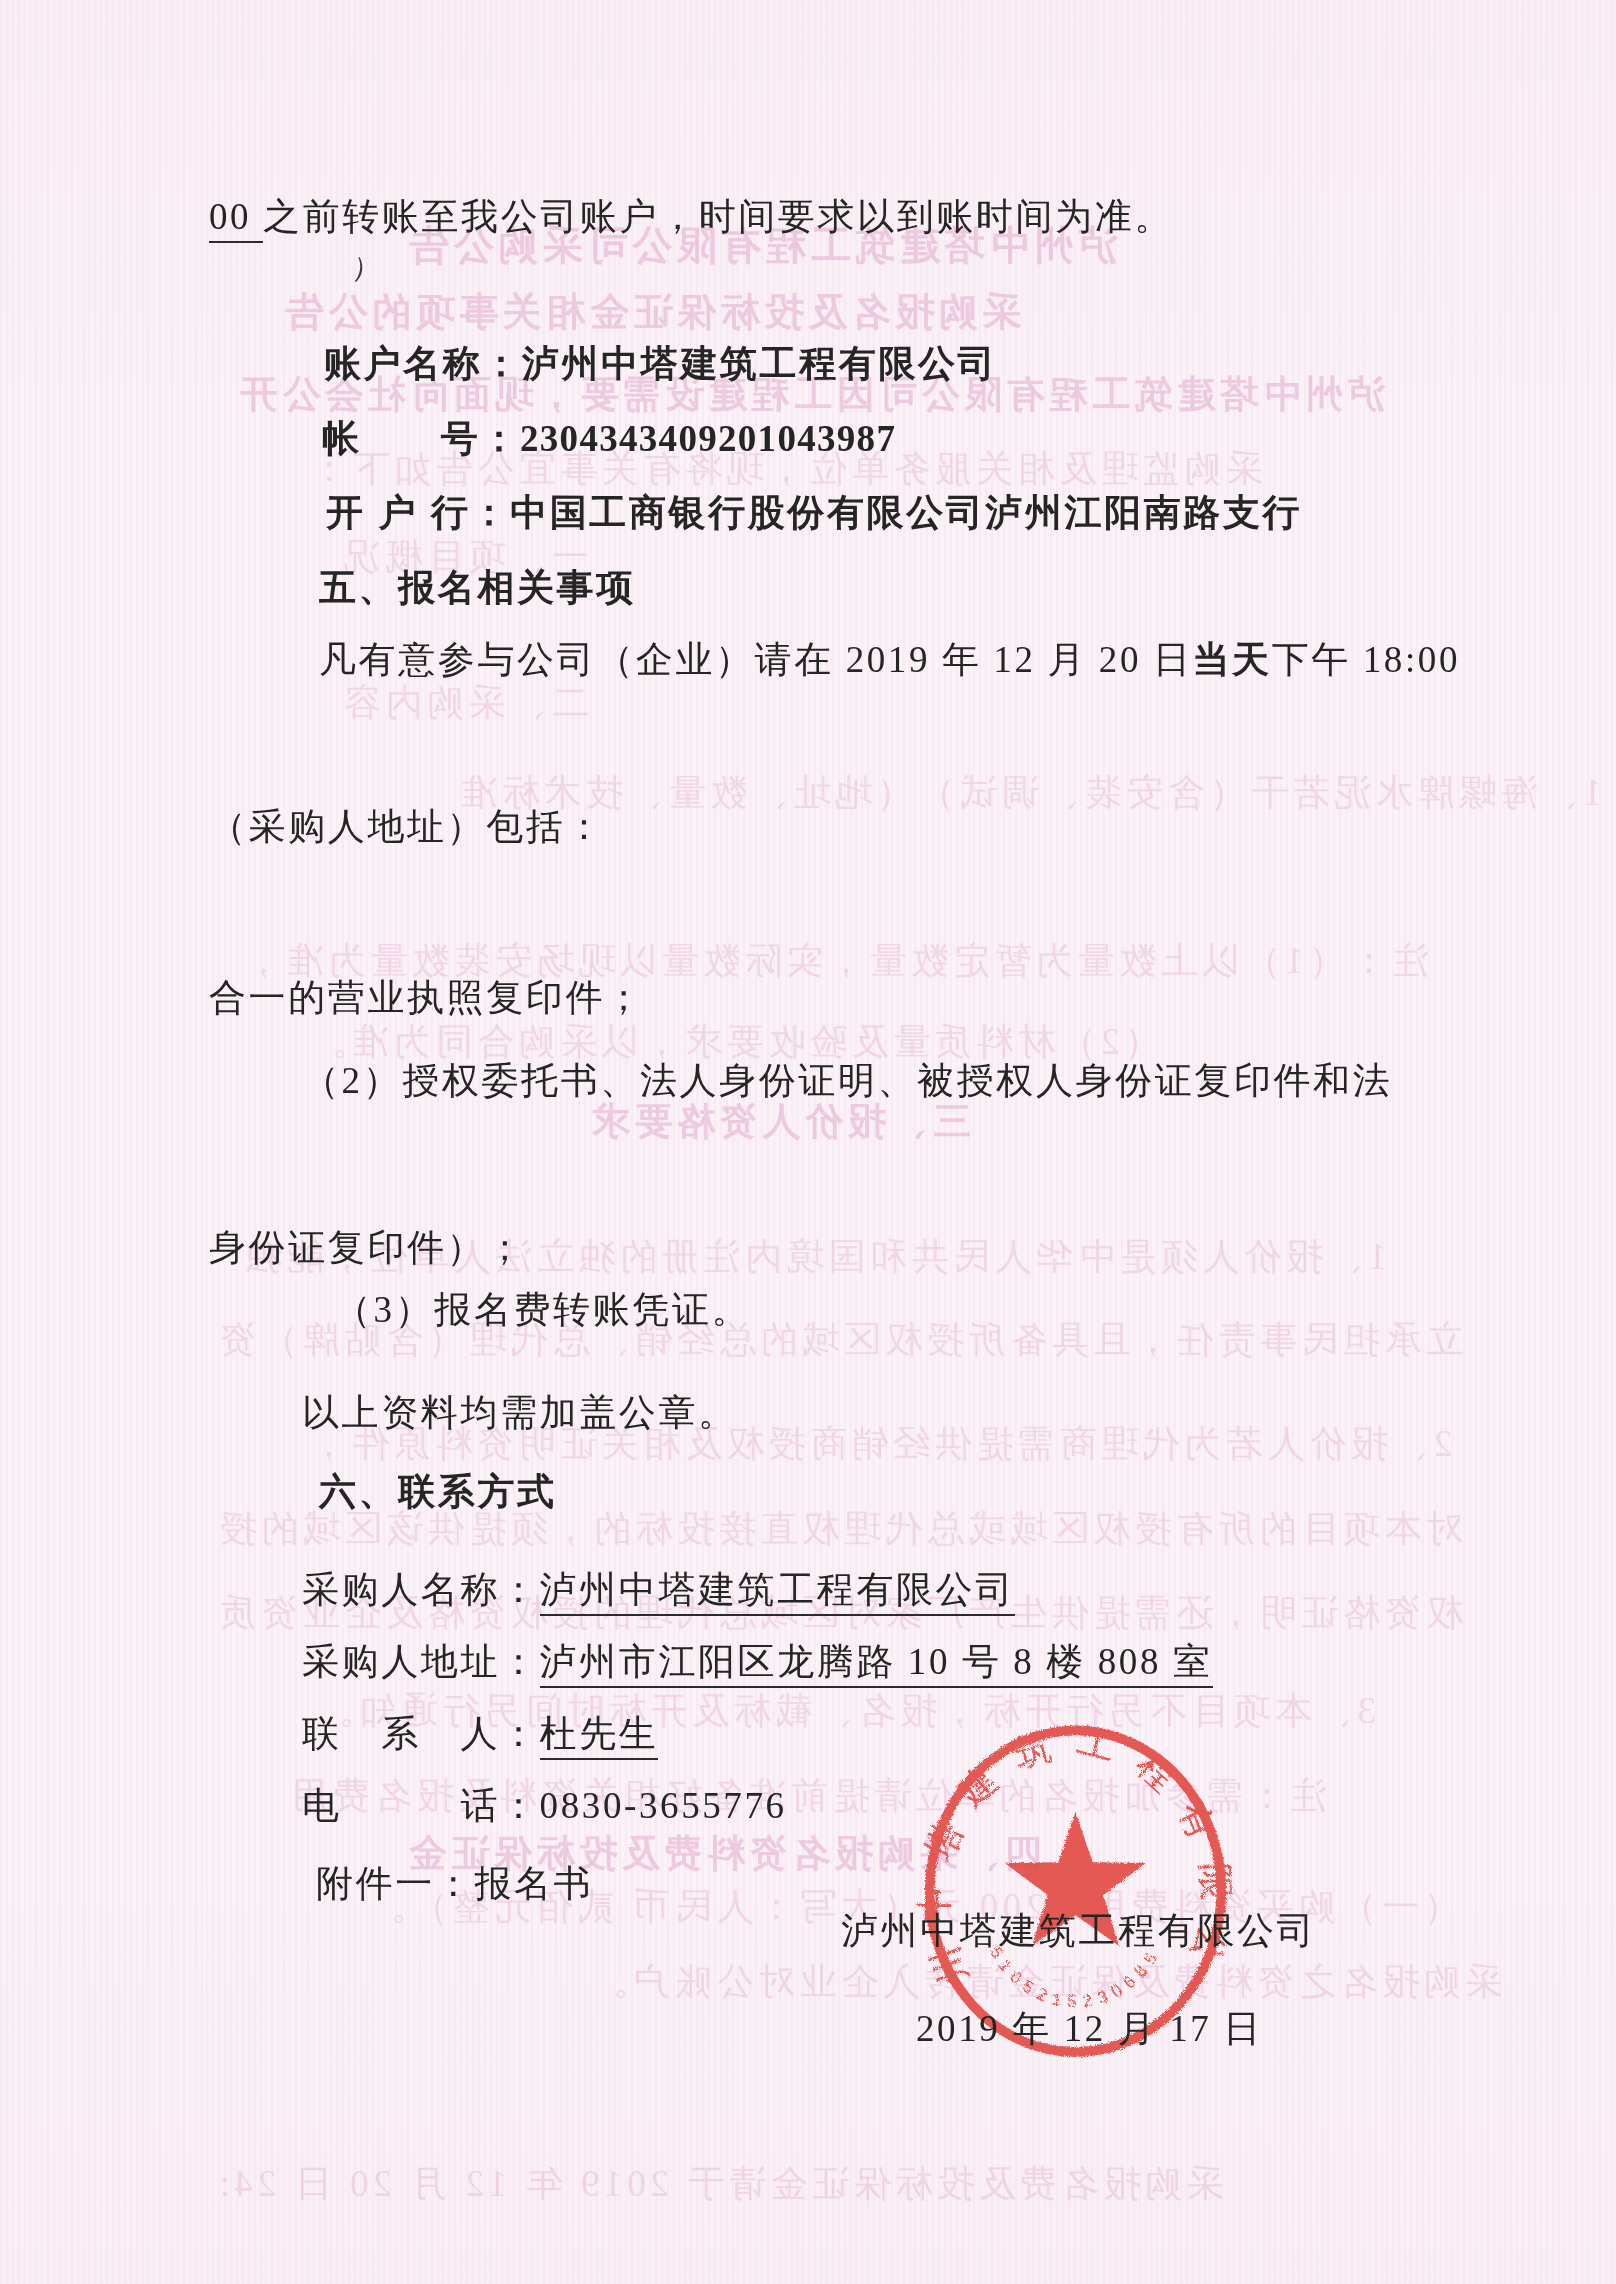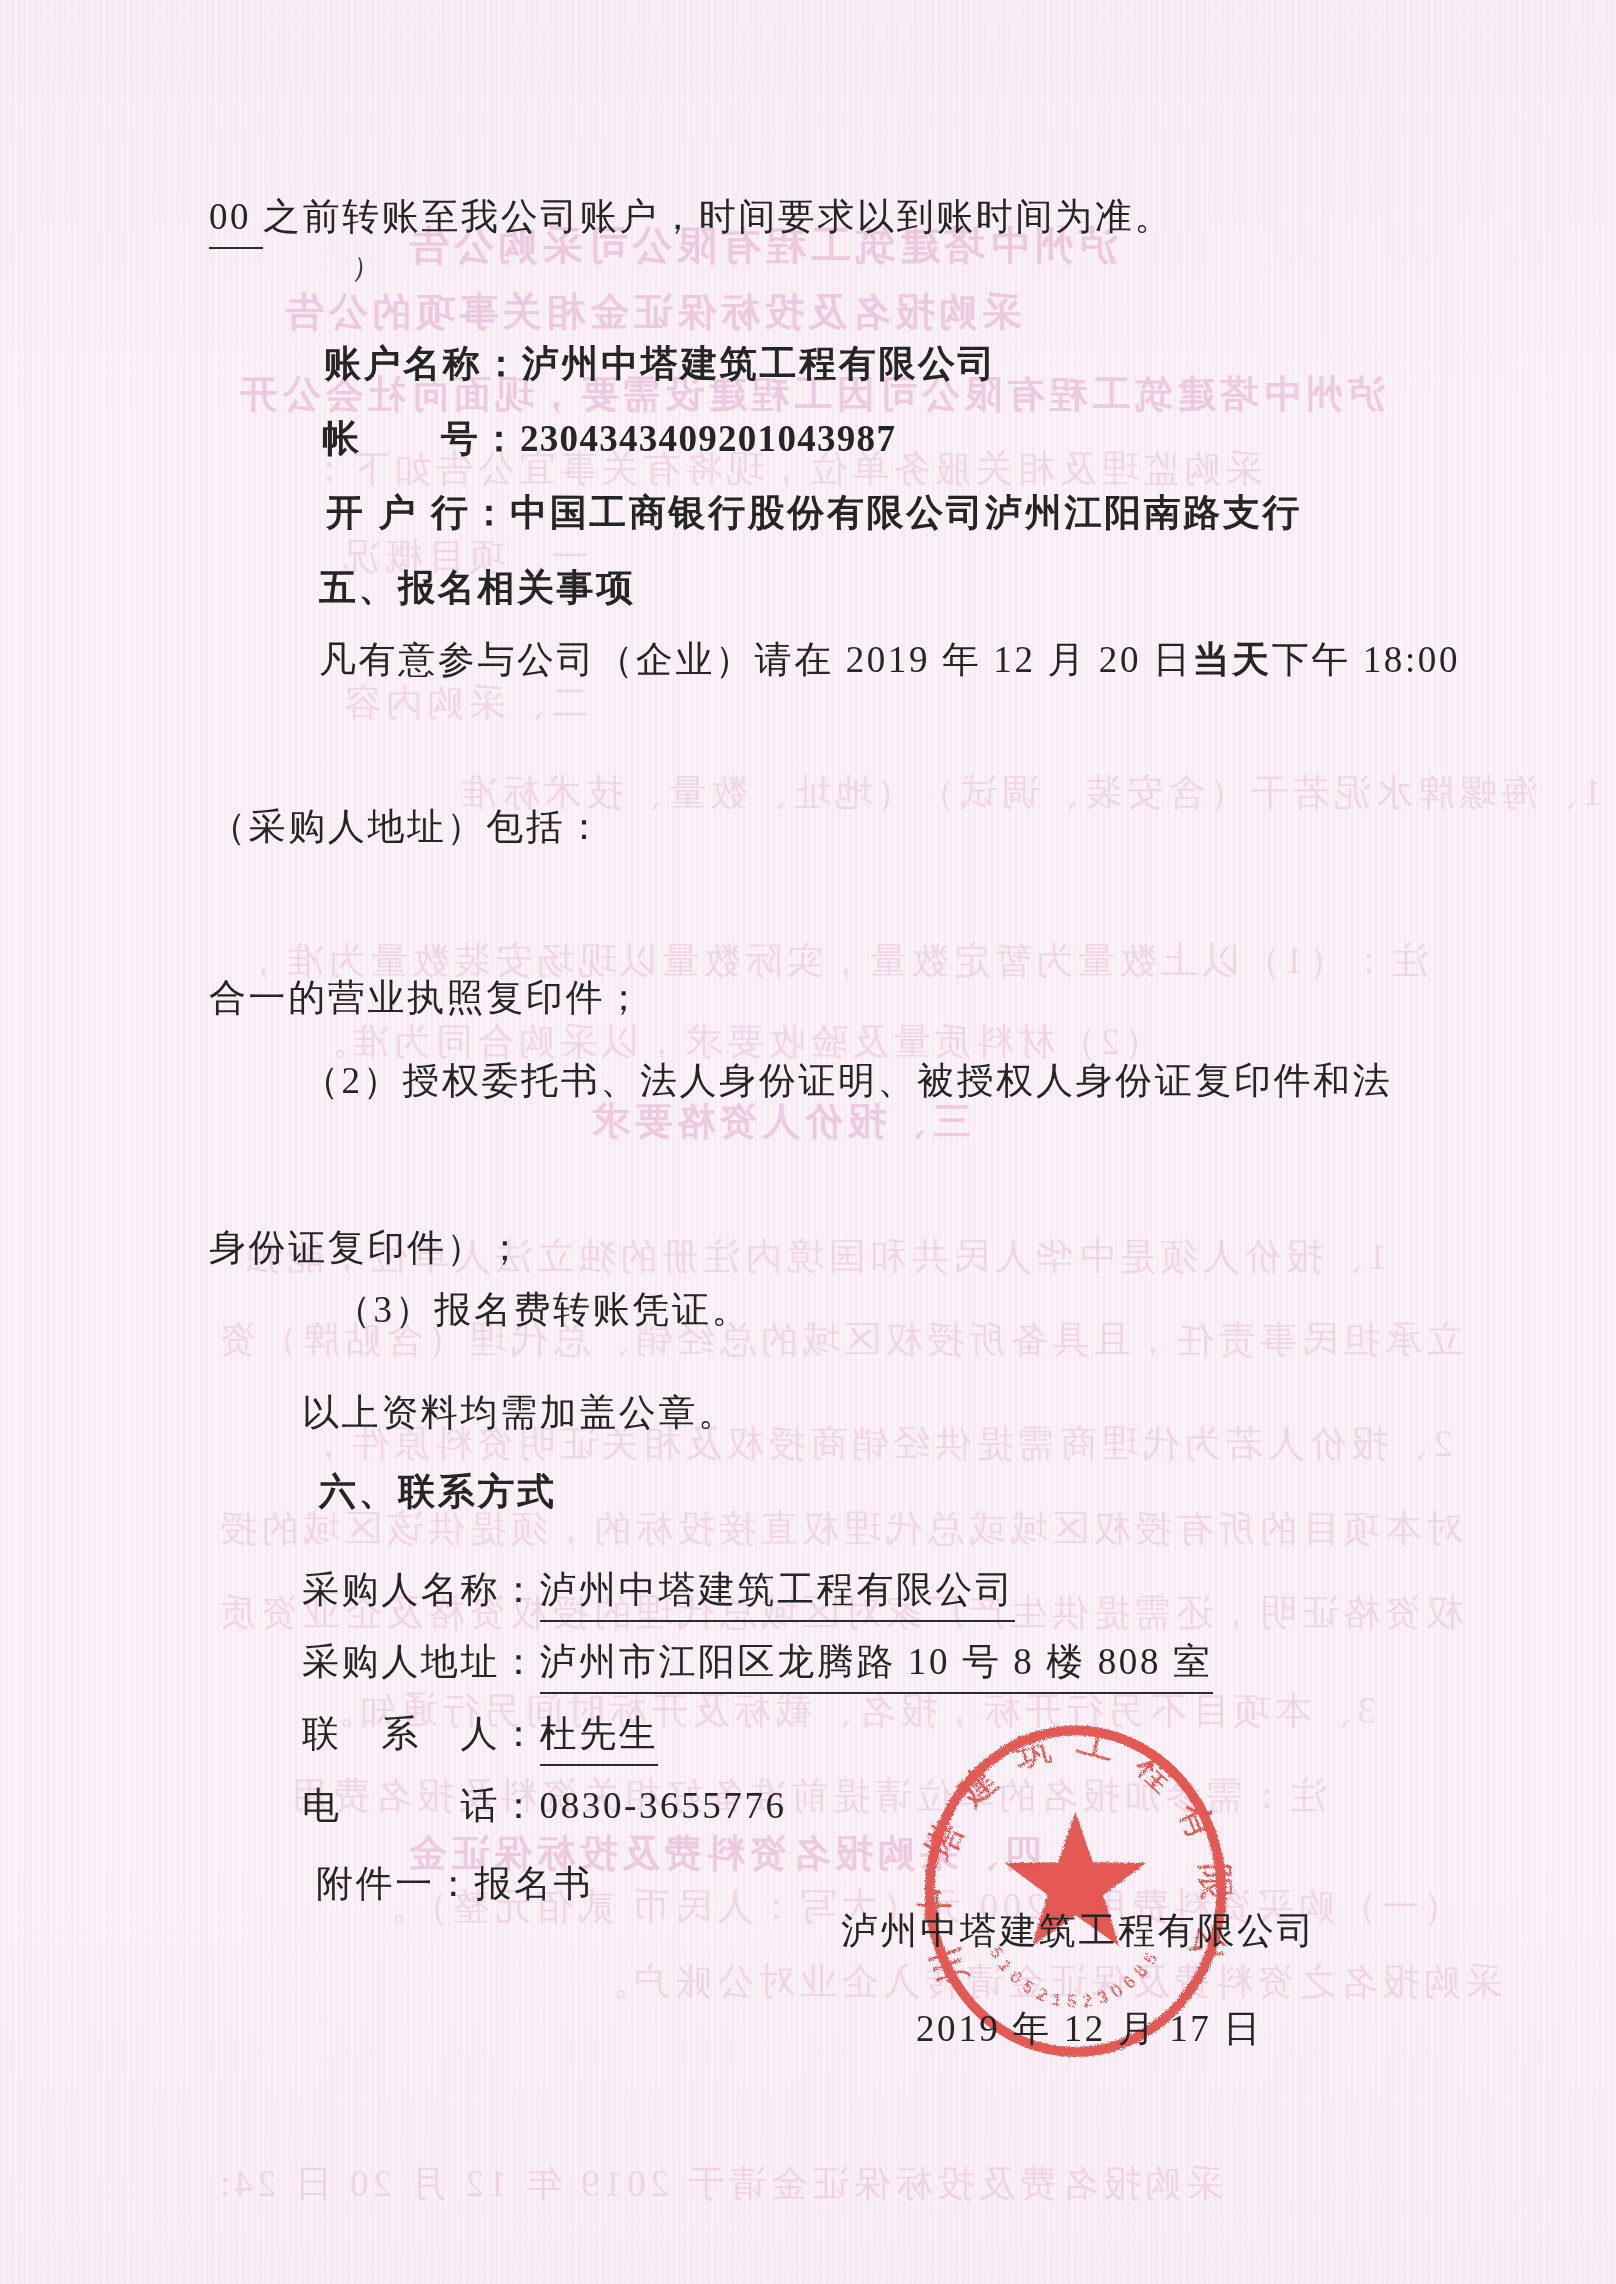--- a/index.html
+++ b/index.html
@@ -17,21 +17,21 @@
       linear-gradient(180deg, rgba(246,230,240,.35), rgba(255,255,255,0) 18%, rgba(255,255,255,0) 82%, rgba(246,230,240,.3));
   }
   .layer{position:absolute;inset:0;}
   #bleed-layer{z-index:1;}
   #seal-wrap{z-index:2;}
   #text-layer{z-index:3;}
   .line{position:absolute;white-space:nowrap;font-size:37px;line-height:1.05;letter-spacing:2.6px;}
   .seg{display:inline;}
   .seg.b{font-family:"Liberation Sans","DejaVu Sans",sans-serif;font-weight:700;}
   .seg.num{font-family:"Liberation Serif","DejaVu Serif",serif;font-weight:700;letter-spacing:1.3px;}
-  .seg.u{border-bottom:2.6px solid #2c2b2b;padding-bottom:10px;}
+  .seg.u{border-bottom:2.6px solid #2c2b2b;padding-bottom:4px;}
   .ghost{
     position:absolute;white-space:nowrap;line-height:1;
     transform:scaleX(-1);color:#dc93bf;opacity:.28;letter-spacing:4.6px;
     font-family:"Liberation Serif","DejaVu Serif",serif;
   }
   .ghost.gb{opacity:.40;font-weight:700;font-family:"Liberation Sans","DejaVu Sans",sans-serif;}
   .artifact{position:absolute;font-size:29px;color:#3a393a;transform:rotate(8deg);}
   #company-seal{position:absolute;left:916px;top:1722px;width:319px;height:345px;opacity:.88;}
 </style>
 </head>

